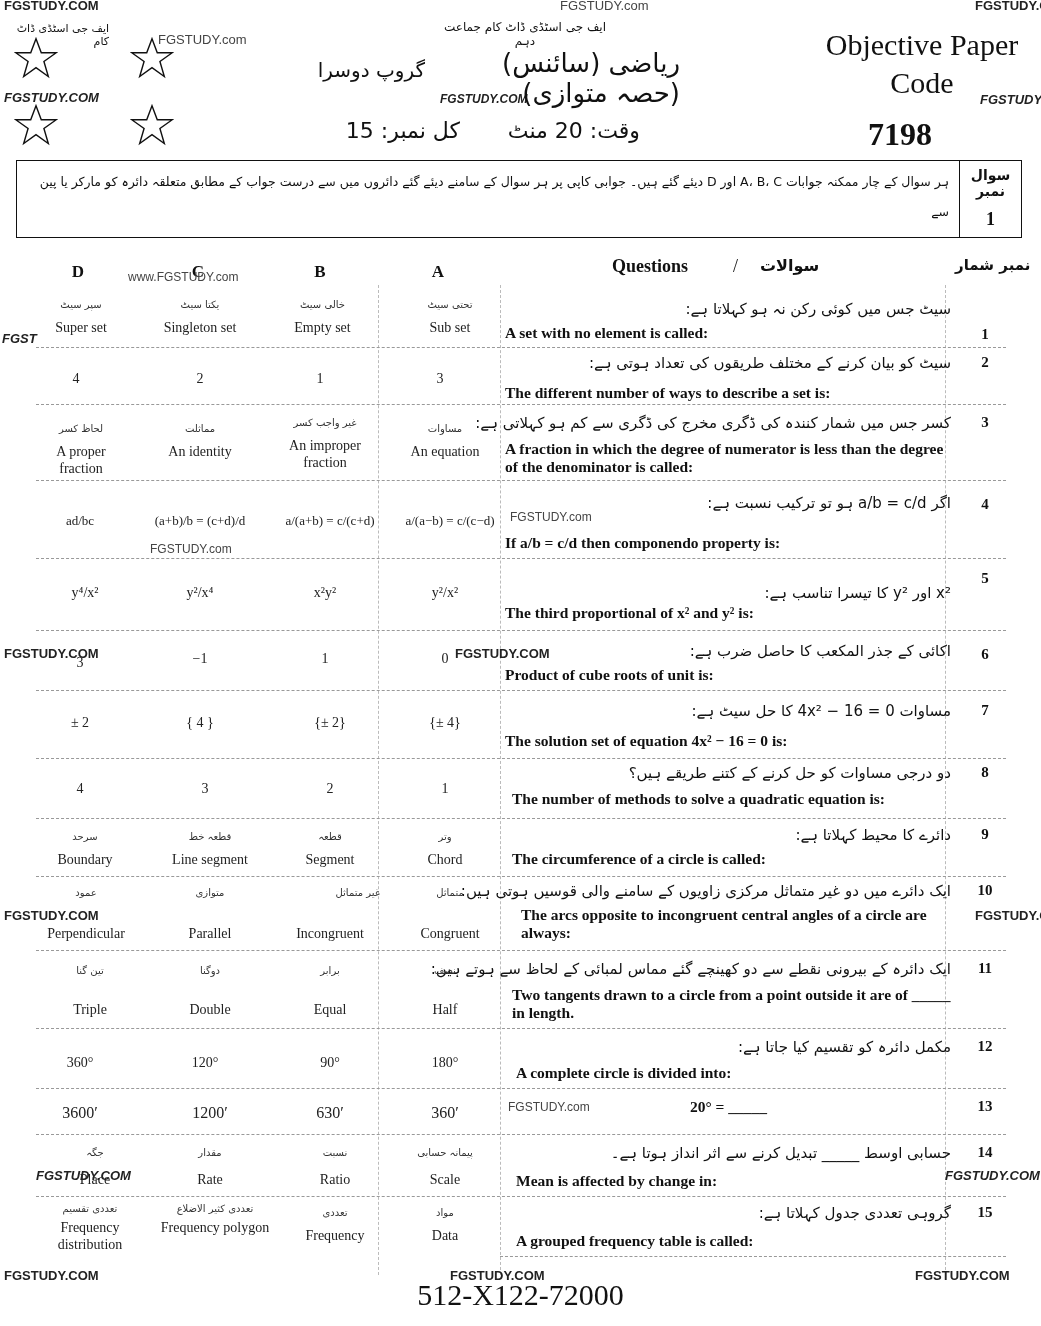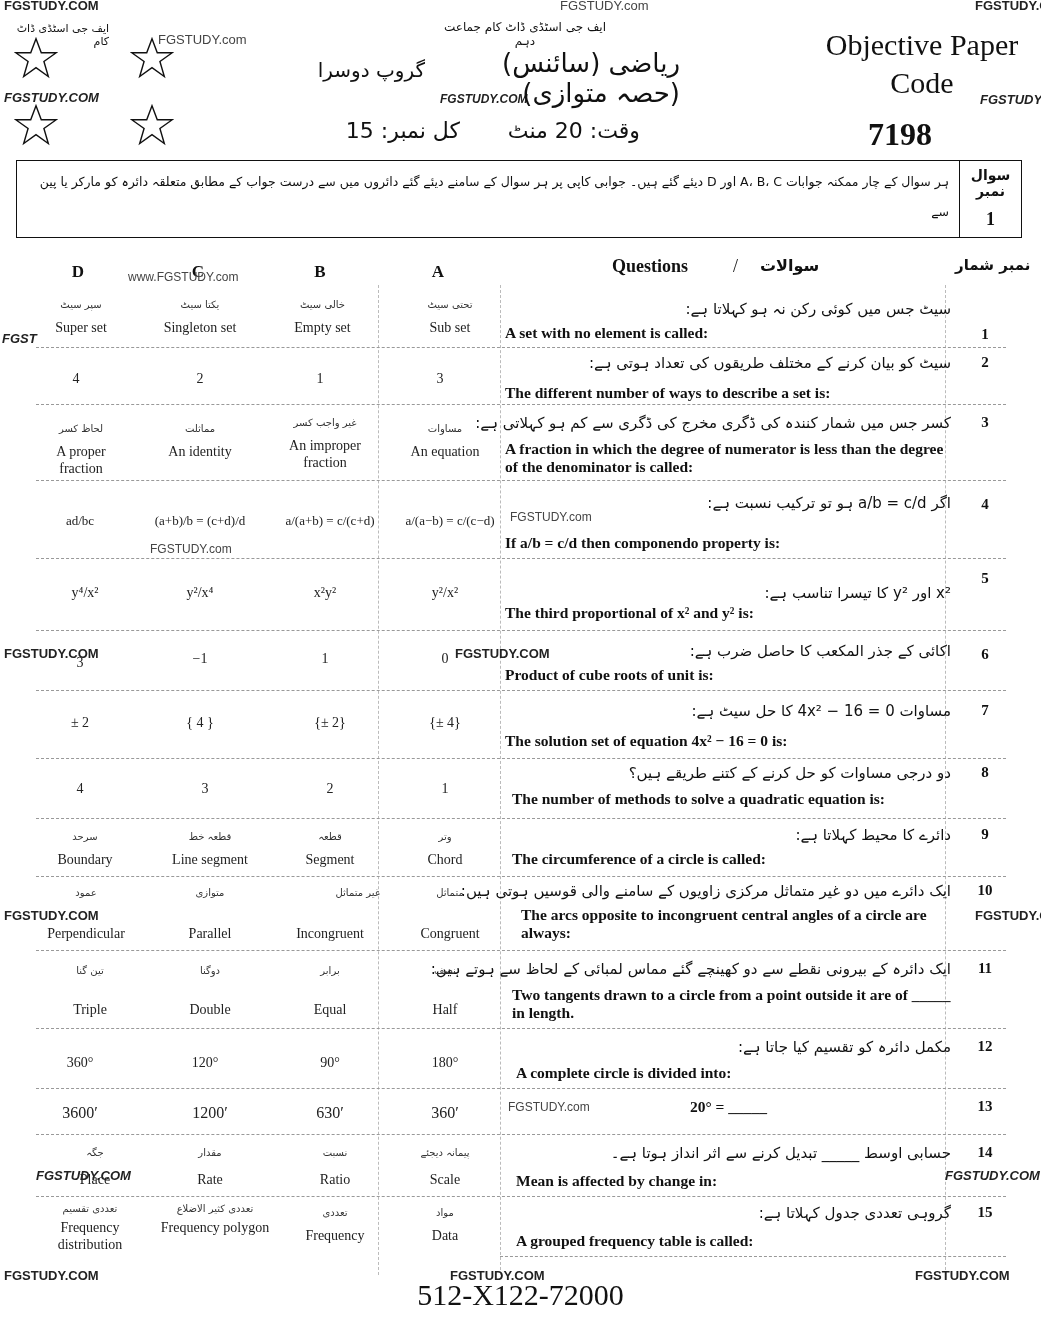--- a/index.html
+++ b/index.html
@@ -232,21 +232,21 @@
   <div class="opt" style="left:165px;width:90px;top:10px;font-size:16px;"><span>1200′</span></div>
   <div class="opt" style="left:35px;width:90px;top:10px;font-size:16px;"><span>3600′</span></div>
 </div>
 <div class="wm light" style="left:508px;top:1100px;font-size:12px;">FGSTUDY.com</div>
 <div class="hr" style="left:36px;top:1134px;width:970px;"></div>
 
 <div class="row" style="top:1140px;">
   <div class="qnum" style="top:4px;">14</div>
   <div class="qtext-ur" style="top:4px;">حسابی اوسط _____ تبدیل کرنے سے اثر انداز ہوتا ہے۔</div>
   <div class="qtext-en" style="top:32px;left:516px;">Mean is affected by change in:</div>
-  <div class="opt" style="left:405px;width:80px;top:4px;"><span class="ur" style="margin-bottom:10px;">پیمانہ دیجئے</span><span>Scale</span></div>
+  <div class="opt" style="left:405px;width:80px;top:4px;"><span class="ur" style="margin-bottom:10px;">پیمانہ حسابی</span><span>Scale</span></div>
   <div class="opt" style="left:295px;width:80px;top:4px;"><span class="ur" style="margin-bottom:10px;">نسبت</span><span>Ratio</span></div>
   <div class="opt" style="left:170px;width:80px;top:4px;"><span class="ur" style="margin-bottom:10px;">مقدار</span><span>Rate</span></div>
   <div class="opt" style="left:55px;width:80px;top:4px;"><span class="ur" style="margin-bottom:10px;">جگہ</span><span>Place</span></div>
 </div>
 <div class="wm" style="left:36px;top:1168px;font-style:italic;">FGSTUDY.COM</div>
 <div class="wm" style="left:945px;top:1168px;font-style:italic;">FGSTUDY.COM</div>
 <div class="hr" style="left:36px;top:1196px;width:970px;"></div>
 
 <div class="row" style="top:1200px;">
   <div class="qnum" style="top:4px;">15</div>

